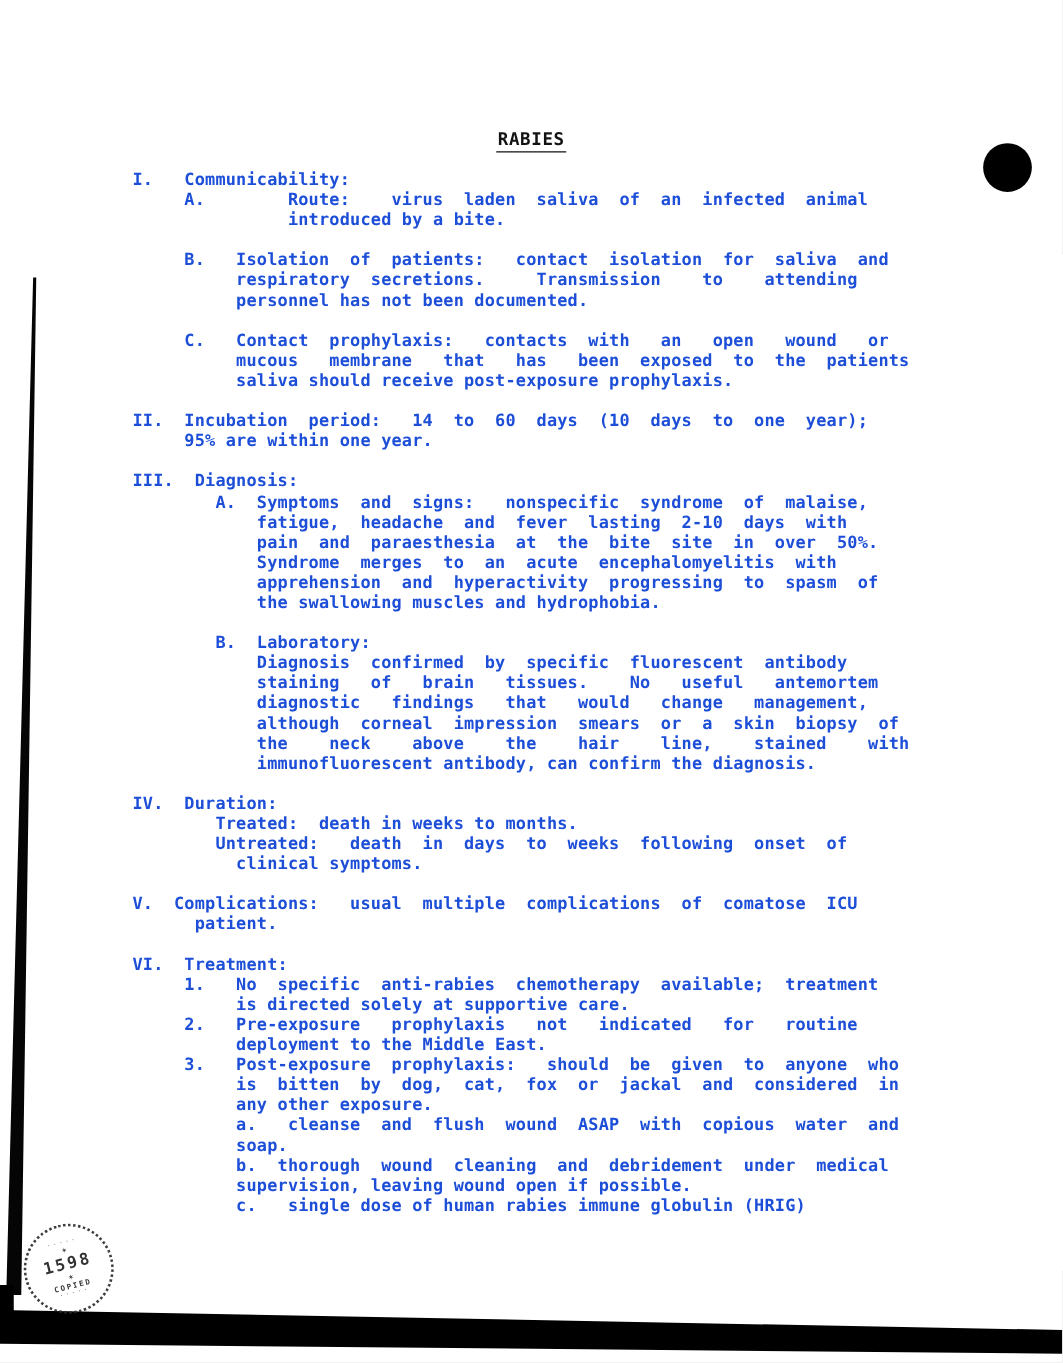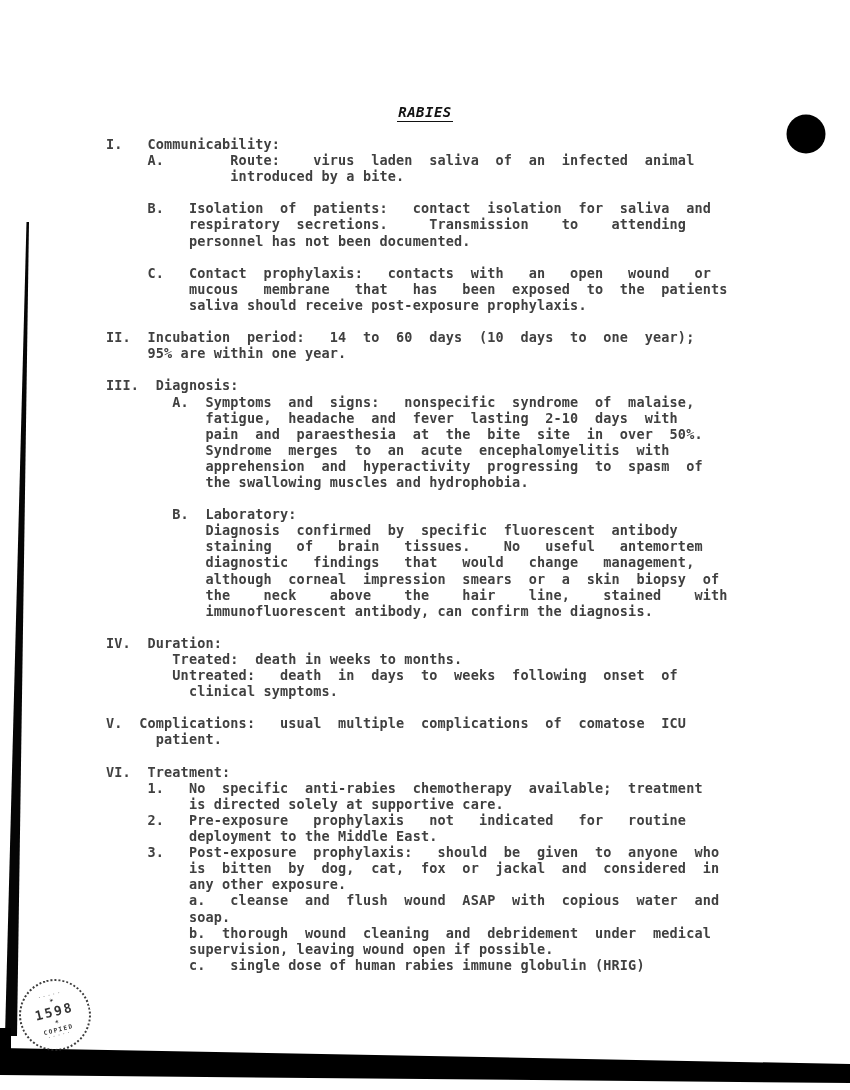--- a/index.html
+++ b/index.html
@@ -14,30 +14,29 @@
     position:absolute;
     top:104px;left:0;right:0;
     text-align:center;
     font:bold 14px "DejaVu Sans Mono", monospace;
     letter-spacing:0.5px;
     color:#121212;
   }
   .doc-title span{
     border-bottom:1.5px solid #121212;
     padding:0 1px 1px 1px;
-    font-style:italic;
   }
   .doc-body{
     position:absolute;
     left:106px;top:136px;
     margin:0;
     font:bold 13.5px "DejaVu Sans Mono", monospace;
     line-height:16.1px;
     letter-spacing:0.16px;
-    color:#404040;
+    color:#1d4ed8;
     white-space:pre;
   }
   .edge-art{
     position:absolute;left:0;top:0;
     pointer-events:none;
   }
   .stamp{
     position:absolute;
     left:19px;top:979px;
     width:68px;height:68px;

